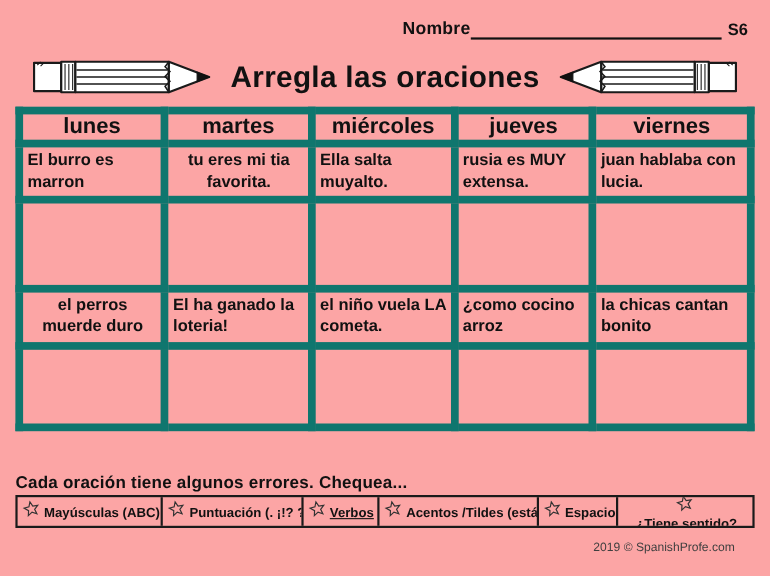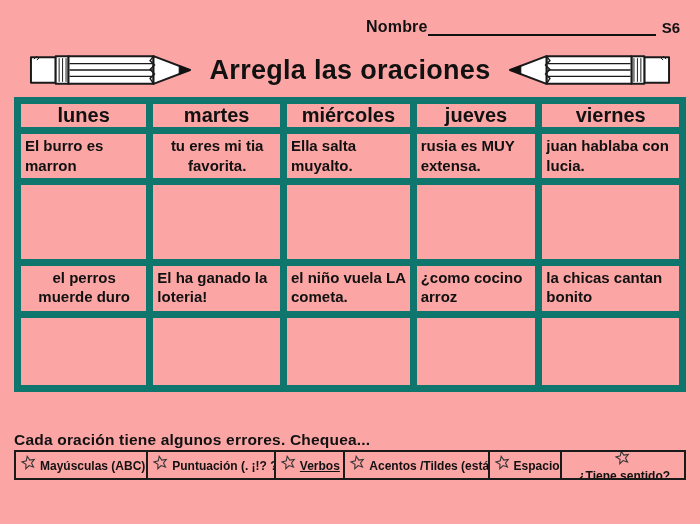--- a/index.html
+++ b/index.html
@@ -248,14 +248,15 @@
       <span class="check-label">Espacios</span>
     </div>
     <div class="check-item ci-5">
       <svg class="star" viewBox="0 0 24 24">
           <path d="M12 3l2.5 6 6.4.4-4.9 4.2 1.6 6.2-5.6-3.4-5.6 3.4 1.6-6.2-4.9-4.2 6.4-.4z" fill="none" stroke="#333" stroke-width="1.5" transform="rotate(-12 12 12)"></path>
         </svg>
       <span class="check-label">¿Tiene sentido?</span>
     </div>
   </div>
 
+  <div class="credit">2019 © SpanishProfe.com</div>
 
 </div>
 
 </body></html>

